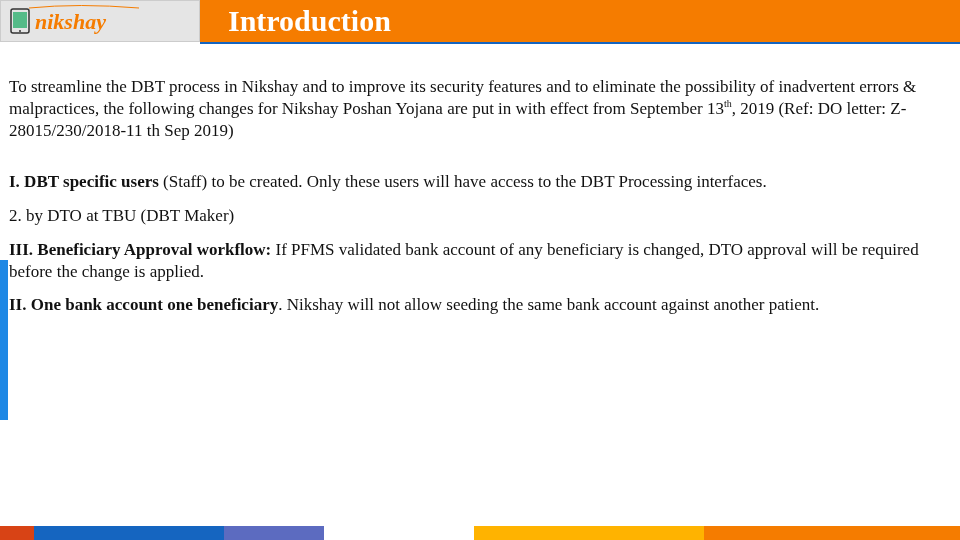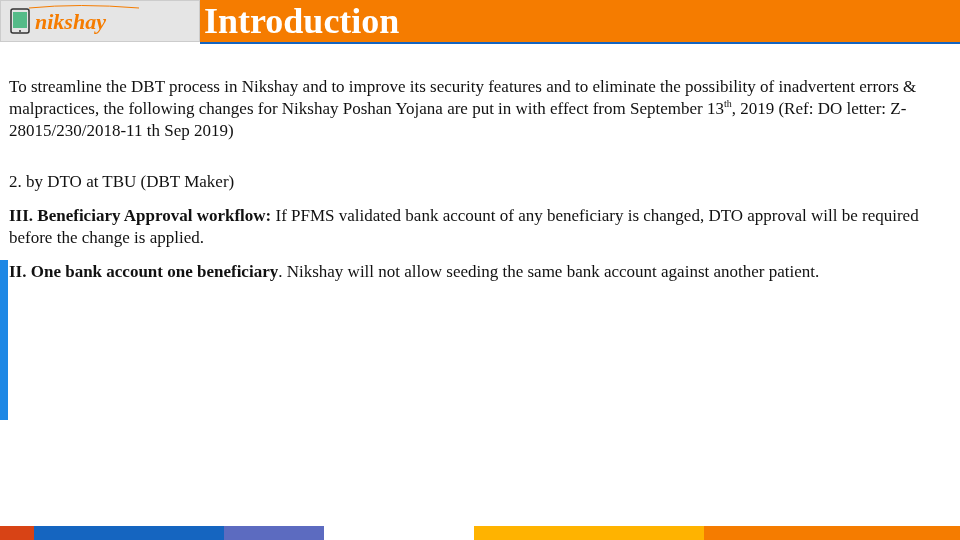--- a/index.html
+++ b/index.html
@@ -1,21 +1,21 @@
 <!DOCTYPE html>
 <html><head>
 <meta charset="utf-8">
 <style>
   * { margin: 0; padding: 0; box-sizing: border-box; }
   html, body { width: 960px; height: 540px; font-family: Georgia, 'Times New Roman', serif; background: #fff; overflow: hidden; }
   .slide { position: relative; width: 960px; height: 540px; }
   .header-bar { position: absolute; top: 0; left: 0; right: 0; height: 42px; background: #F57C00; display: flex; align-items: center; }
   .logo-box { height: 42px; width: 200px; background: #e5e5e5; display: flex; align-items: center; padding-left: 8px; border: 1px solid #ccc; }
   .logo-svg { width: 150px; height: 32px; }
-  .title { color: #fff; font-size: 36px; font-weight: bold; margin-left: 4px; font-family: Georgia, serif; }
+  .title { color: #fff; font-size: 30px; font-weight: bold; margin-left: 28px; font-family: Georgia, serif; }
   .title-underline { position: absolute; top: 42px; left: 200px; right: 0; height: 2px; background: #1565C0; }
   .content { position: absolute; top: 76px; left: 9px; right: 16px; font-size: 17px; color: #111; line-height: 1.28; }
   .content p { margin-bottom: 12px; }
   .intro { margin-bottom: 30px !important; }
   .sup { font-size: 10px; vertical-align: super; }
   .bold { font-weight: bold; }
   .indent { margin-left: 0; }
   .blue-accent { position: absolute; left: 0; top: 260px; width: 8px; height: 160px; background: #1E88E5; }
   .footer { position: absolute; left: 0; right: 0; bottom: 0; height: 14px; display: flex; }
   .f-seg { height: 14px; }
@@ -45,20 +45,23 @@
   </div>
   <div class="title-underline"></div>
 
   <div class="blue-accent"></div>
 
   <div class="content">
     <p class="intro">
       <span>To streamline the DBT process in Nikshay and to improve its security features and to eliminate the possibility of inadvertent errors &amp; malpractices, the following changes for Nikshay Poshan Yojana are put in with effect from September 13</span><span class="sup">th</span><span>, 2019 (Ref: DO letter: Z-28015/230/2018-11 th Sep 2019)</span>
     </p>
 
+    <p>
+      <span class="bold">  I. DBT specific users</span><span> (Staff) to be created. Only these users will have access to the DBT Processing interfaces.</span>
+    </p>
 
     <p class="indent">2. by DTO at TBU (DBT Maker)</p>
 
     <p>
       <span class="bold"> III. Beneficiary Approval workflow:</span><span> If PFMS validated bank account of any beneficiary is changed, DTO approval will be required before the change is applied.</span>
     </p>
 
     <p>
       <span class="bold"> II. One bank account one beneficiary</span><span>. Nikshay will not allow seeding the same bank account against another patient.</span>
     </p>

